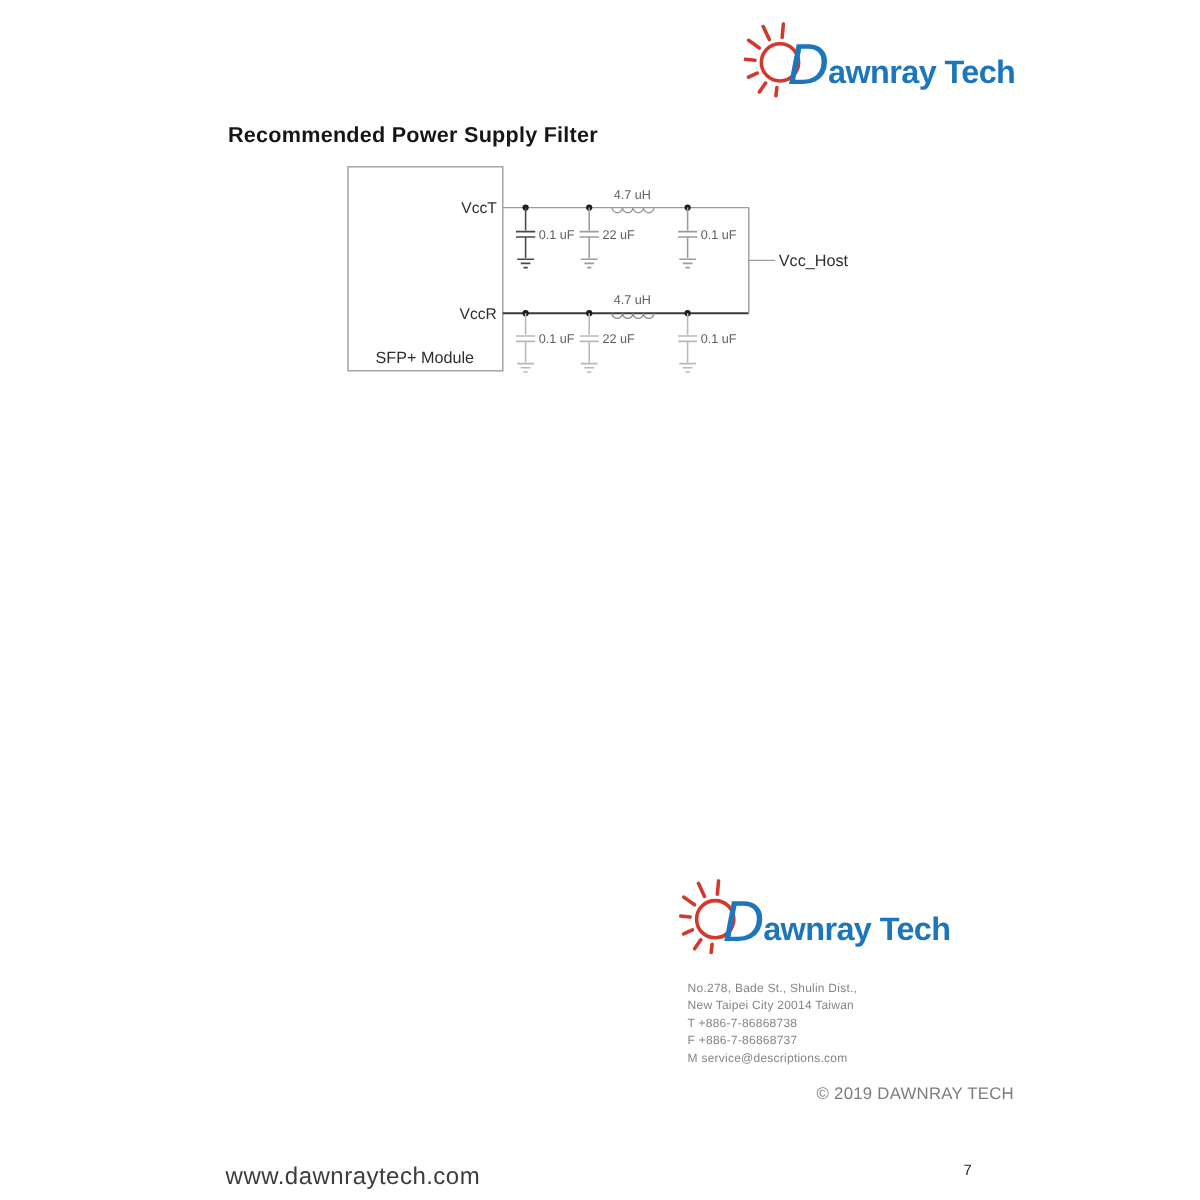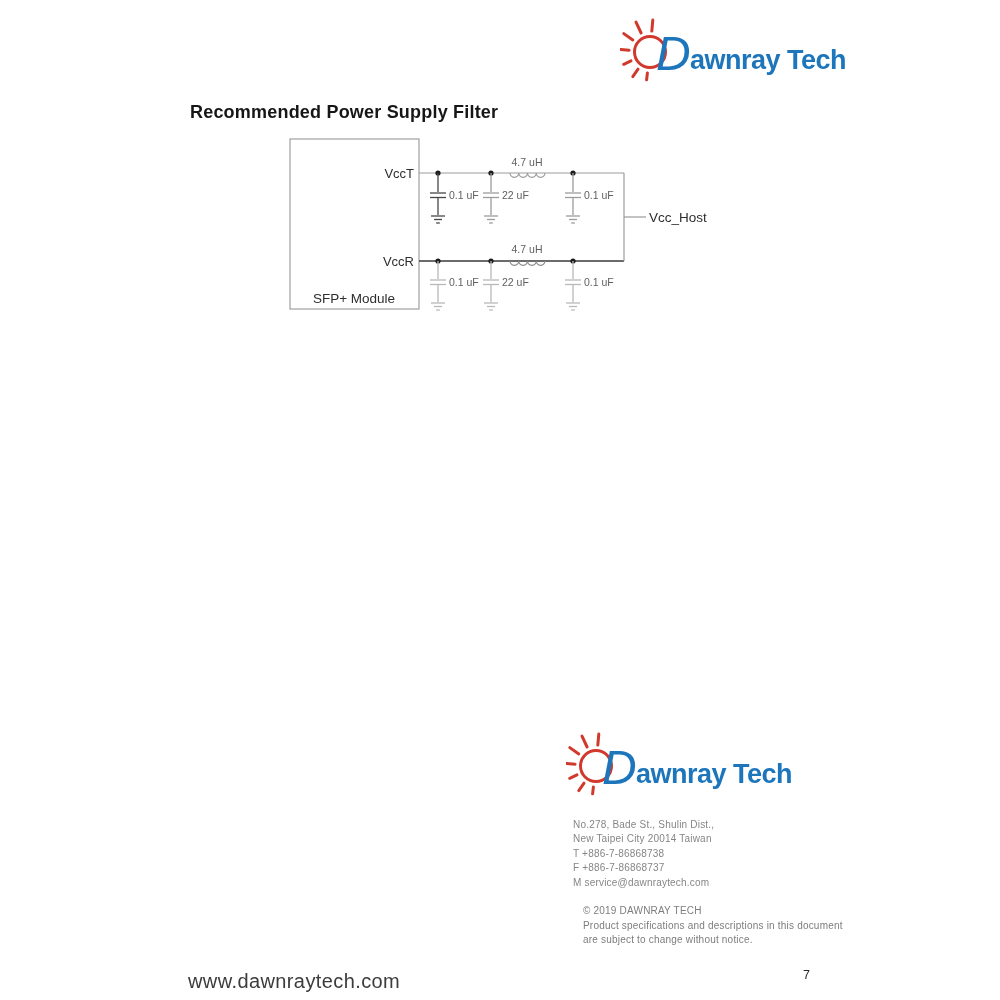--- a/index.html
+++ b/index.html
@@ -23,21 +23,21 @@
   .circuit{left:285px;top:135px;}
 
   
   .contact{
     left:549px;top:818px;width:270px;
     font-size:10px;line-height:14.4px;color:#868686;letter-spacing:0.2px;margin-left:24px;
   }
   .contact div{white-space:nowrap;}
   .legal{
     left:583px;top:904px;width:262px;
-    font-size:10px;line-height:14px;color:#7d7d7d;letter-spacing:0.2px;
+    font-size:14px;line-height:14px;color:#7d7d7d;letter-spacing:0.2px;text-align:right;
   }
   .legal .copyright{margin-bottom:1px;}
 
   
   .footer-url{left:188px;top:970px;font-size:20px;color:#3c3c3c;letter-spacing:0.4px;}
   .page-num{left:803px;top:968px;font-size:12.5px;color:#2a2a2a;}
 
   svg text{font-family:"Liberation Sans",sans-serif;}
 </style>
 </head>
@@ -173,22 +173,21 @@
   </g>
   <text x="36" y="64" font-family="DejaVu Serif, serif" font-style="italic" font-size="48" fill="#1D76BC">D</text>
   <text x="70" y="63" font-size="27" font-weight="bold" fill="#1D76BC" letter-spacing="-0.5">awnray Tech</text>
 </svg>
 
 <div class="abs contact">
   <div>No.278, Bade St., Shulin Dist.,</div>
   <div>New Taipei City 20014 Taiwan</div>
   <div>T +886-7-86868738</div>
   <div>F +886-7-86868737</div>
-  <div>M service@dawnraytech.com</div>
+  <div>M service@descriptions.com</div>
 </div>
 
 <div class="abs legal">
   <div class="copyright">© 2019 DAWNRAY TECH</div>
-  <div>Product specifications and descriptions in this document are subject to change without notice.</div>
 </div>
 
 <div class="abs footer-url">www.dawnraytech.com</div>
 <div class="abs page-num">7</div>
 
 </body></html>

